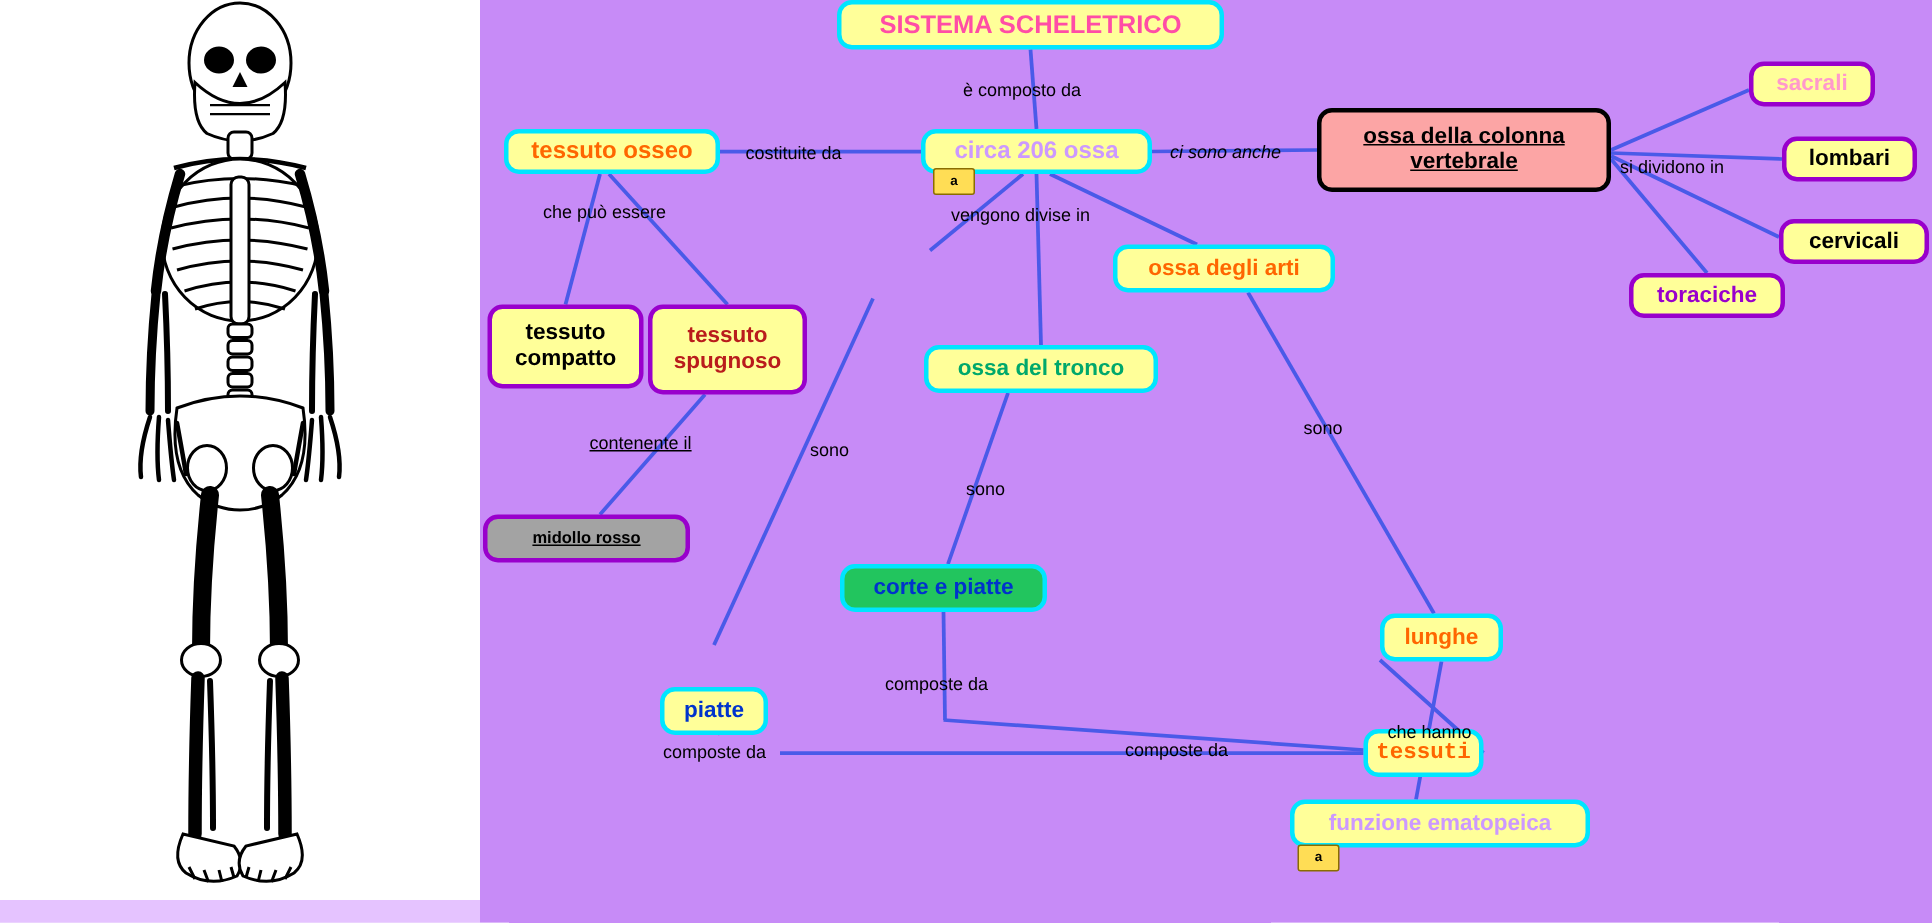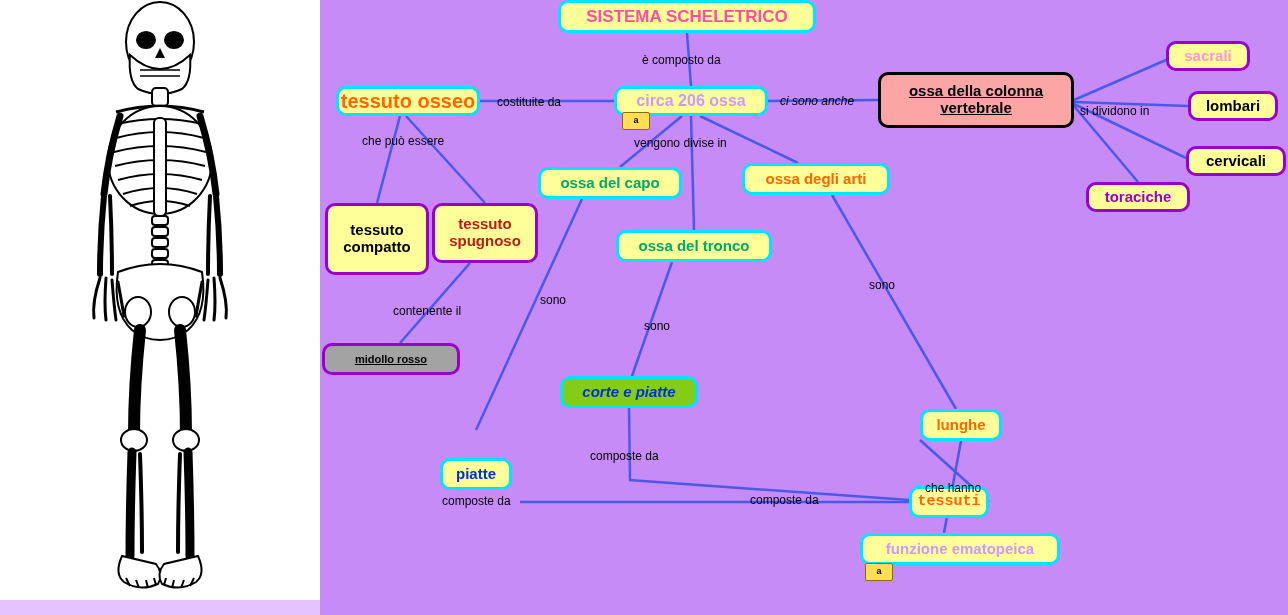--- a/index.html
+++ b/index.html
@@ -206,46 +206,45 @@
         <line x1="310" y1="502" x2="589" y2="502" stroke-opacity="0"></line>
         <line x1="309" y1="480" x2="589" y2="500"></line>
 
         <line x1="669" y1="502" x2="600" y2="440"></line>
 
         <line x1="641" y1="441" x2="624" y2="533"></line>
       </g>
     </svg>
 
     <div class="node" style="left: 238px; top: 0px; width: 258px; height: 33px; background: rgb(255, 255, 153); border: 3px solid rgb(0, 229, 255); color: rgb(255, 77, 166); font-size: 17px;">SISTEMA SCHELETRICO</div>
-    <div class="node" style="left: 16px; top: 86px; width: 144px; height: 30px; background: rgb(255, 255, 153); border: 3px solid rgb(0, 229, 255); color: rgb(255, 102, 0); font-size: 20px;">tessuto osseo</div>
+    <div class="node" style="left: 16px; top: 86px; width: 144px; height: 30px; background: rgb(255, 255, 153); border: 3px solid rgb(0, 229, 255); color: rgb(255, 102, 0); font-size: 16px;">tessuto osseo</div>
     <div class="node" style="left: 294px; top: 86px; width: 154px; height: 30px; background: rgb(255, 255, 153); border: 3px solid rgb(0, 229, 255); color: rgb(204, 153, 255); font-size: 16px; text-align: right;">circa 206 ossa</div>
     <div class="node" style="left: 558px; top: 72px; width: 196px; height: 56px; background: #fca5a5; border: 3px solid rgb(0, 0, 0); color: rgb(0, 0, 0); font-size: 15px; white-space: normal; text-decoration: underline;">ossa della colonna vertebrale</div>
     <div class="node" style="left: 846px; top: 41px; width: 84px; height: 30px; background: rgb(255, 255, 153); border: 3px solid rgb(153, 0, 204); color: rgb(255, 153, 204); font-size: 15px;">sacrali</div>
     <div class="node" style="left: 868px; top: 91px; width: 90px; height: 30px; background: rgb(255, 255, 153); border: 3px solid rgb(153, 0, 204); color: rgb(0, 0, 0); font-size: 15px;">lombari</div>
     <div class="node" style="left: 866px; top: 146px; width: 100px; height: 30px; background: rgb(255, 255, 153); border: 3px solid rgb(153, 0, 204); color: rgb(0, 0, 0); font-size: 15px;">cervicali</div>
     <div class="node" style="left: 766px; top: 182px; width: 104px; height: 30px; background: rgb(255, 255, 153); border: 3px solid rgb(153, 0, 204); color: rgb(153, 0, 204); font-size: 15px;">toraciche</div>
-    <div class="node" style="left: 218px; top: 167px; width: 144px; height: 32px; background: rgb(255, 255, 153); border: 3px solid rgb(0, 229, 255); color: rgb(0, 168, 107); font-size: 15px;">ossa del capo</div>
     <div class="node" style="left: 422px; top: 163px; width: 148px; height: 32px; background: rgb(255, 255, 153); border: 3px solid rgb(0, 229, 255); color: rgb(255, 102, 0); font-size: 15px;">ossa degli arti</div>
     <div class="node" style="left: 296px; top: 230px; width: 156px; height: 32px; background: rgb(255, 255, 153); border: 3px solid rgb(0, 229, 255); color: rgb(0, 168, 107); font-size: 15px; text-align: right;">ossa del tronco</div>
-    <div class="node" style="left: 5px; top: 203px; width: 104px; height: 72px; background: rgb(255, 255, 153); border: 3px solid rgb(153, 0, 204); color: rgb(0, 0, 0); font-size: 15px; white-space: normal;">tessuto compatto</div>
+    <div class="node" style="left: 5px; top: 203px; width: 104px; height: 56px; background: rgb(255, 255, 153); border: 3px solid rgb(153, 0, 204); color: rgb(0, 0, 0); font-size: 15px; white-space: normal;">tessuto compatto</div>
     <div class="node" style="left: 112px; top: 203px; width: 106px; height: 60px; background: rgb(255, 255, 153); border: 3px solid rgb(153, 0, 204); color: #b91c1c; font-size: 15px; white-space: normal;">tessuto spugnoso</div>
     <div class="node" style="left: 2px; top: 343px; width: 138px; height: 32px; background: #a3a3a3; border: 3px solid rgb(153, 0, 204); color: rgb(0, 0, 0); font-size: 11px; text-decoration: underline;">midollo rosso</div>
-    <div class="node" style="left: 240px; top: 376px; width: 138px; height: 32px; background: #84cc16; border: 3px solid rgb(0, 229, 255); color: rgb(0, 51, 204); font-size: 15px; font-style: italic;">corte e piatte</div>
+    <div class="node" style="left: 240px; top: 376px; width: 138px; height: 32px; background: #22c55e; border: 3px solid rgb(0, 229, 255); color: rgb(0, 51, 204); font-size: 15px;">corte e piatte</div>
     <div class="node" style="left: 120px; top: 430px; width: 72px; height: 32px; background: rgb(255, 255, 153); border: 3px solid rgb(0, 229, 255); color: rgb(0, 51, 204); font-size: 15px; margin-top: 28px;">piatte</div>
     <div class="node" style="left: 600px; top: 409px; width: 82px; height: 32px; background: rgb(255, 255, 153); border: 3px solid rgb(0, 229, 255); color: rgb(255, 102, 0); font-size: 15px;">lunghe</div>
     <div class="node" style="left: 589px; top: 486px; width: 80px; height: 32px; background: rgb(255, 255, 153); border: 3px solid rgb(0, 229, 255); color: rgb(255, 102, 0); font-size: 15px; font-family: Liberation Mono, monospace;">tessuti</div>
     <div class="node" style="left: 540px; top: 533px; width: 200px; height: 32px; background: rgb(255, 255, 153); border: 3px solid rgb(0, 229, 255); color: rgb(204, 153, 255); font-size: 15px;">funzione ematopeica</div>
 
     <div class="edge-label" style="left: 322px; top: 53px;">è composto da</div>
     <div class="edge-label" style="left: 177px; top: 95px;">costituite da</div>
     <div class="edge-label" style="left: 460px; top: 94px; font-style: italic;">ci sono anche</div>
     <div class="edge-label" style="left: 760px; top: 104px;">si divid​ono in</div>
     <div class="edge-label" style="left: 42px; top: 134px;">che può essere</div>
     <div class="edge-label" style="left: 314px; top: 136px;">vengono divise in</div>
-    <div class="edge-label" style="left: 73px; top: 304px;">contenente il</div>
+    <div class="edge-label" style="left: 73px; top: 288px; text-decoration: underline;">contenente il</div>
     <div class="edge-label" style="left: 220px; top: 293px;">sono</div>
     <div class="edge-label" style="left: 324px; top: 319px;">sono</div>
     <div class="edge-label" style="left: 549px; top: 278px;">sono</div>
     <div class="edge-label" style="left: 270px; top: 449px;">composte da</div>
     <div class="edge-label" style="left: 605px; top: 481px;">che hanno</div>
     <div class="edge-label" style="left: 122px; top: 494px;">composte da</div>
     <div class="edge-label" style="left: 430px; top: 493px;">composte da</div>
 
     <div class="note-icon" style="left: 302px; top: 112px;">a</div>
     <div class="note-icon" style="left: 545px; top: 563px;">a</div>

